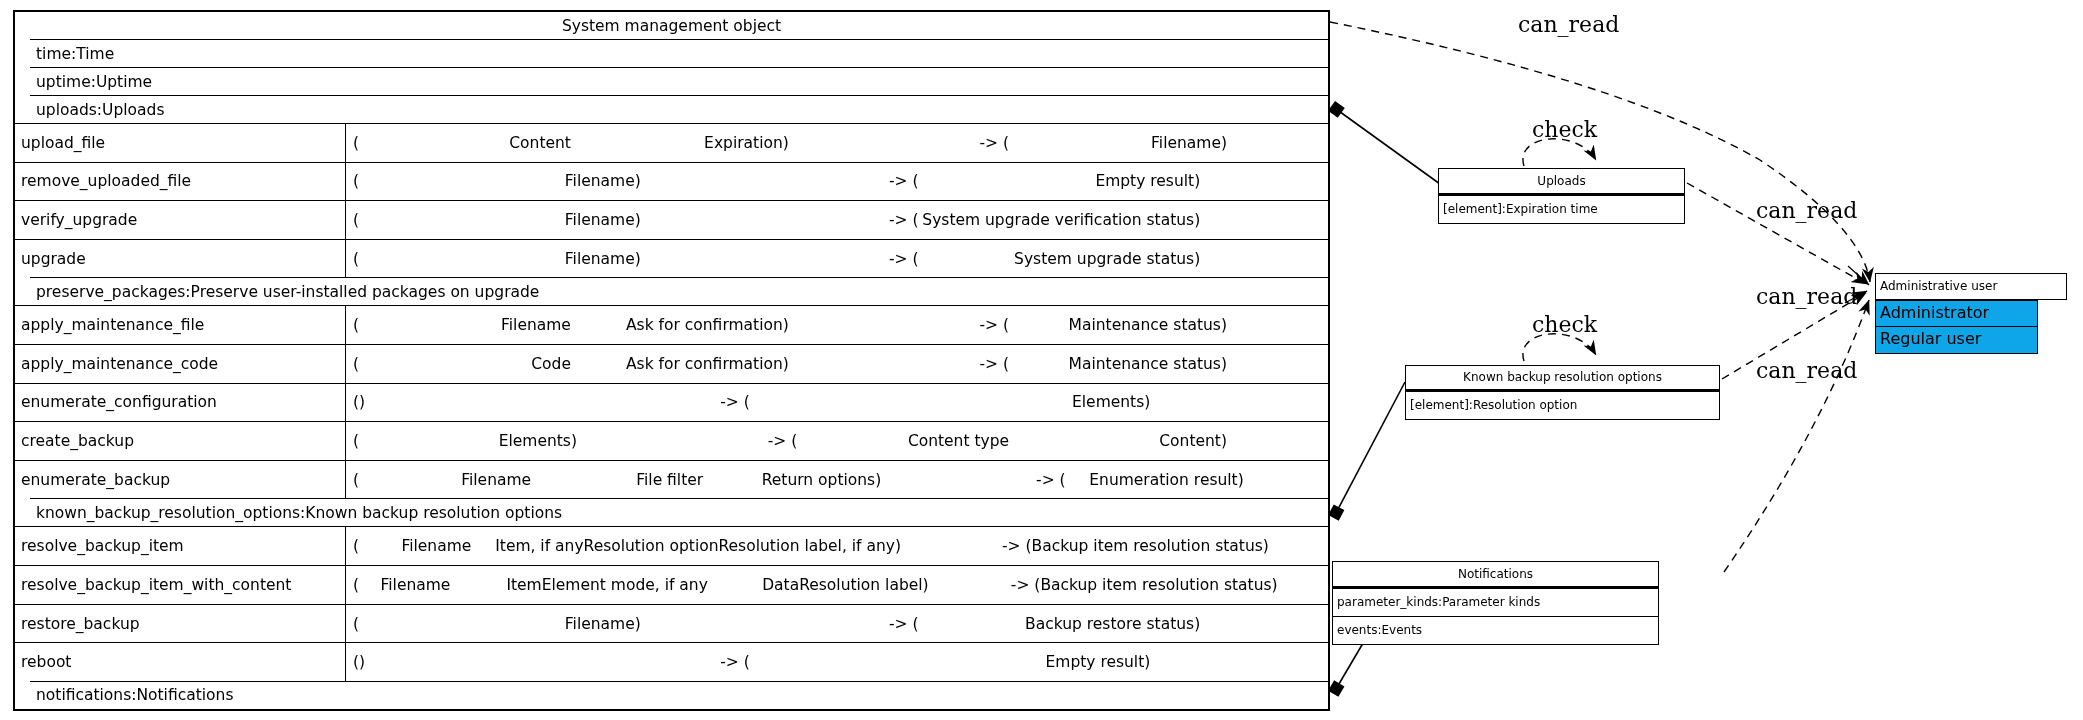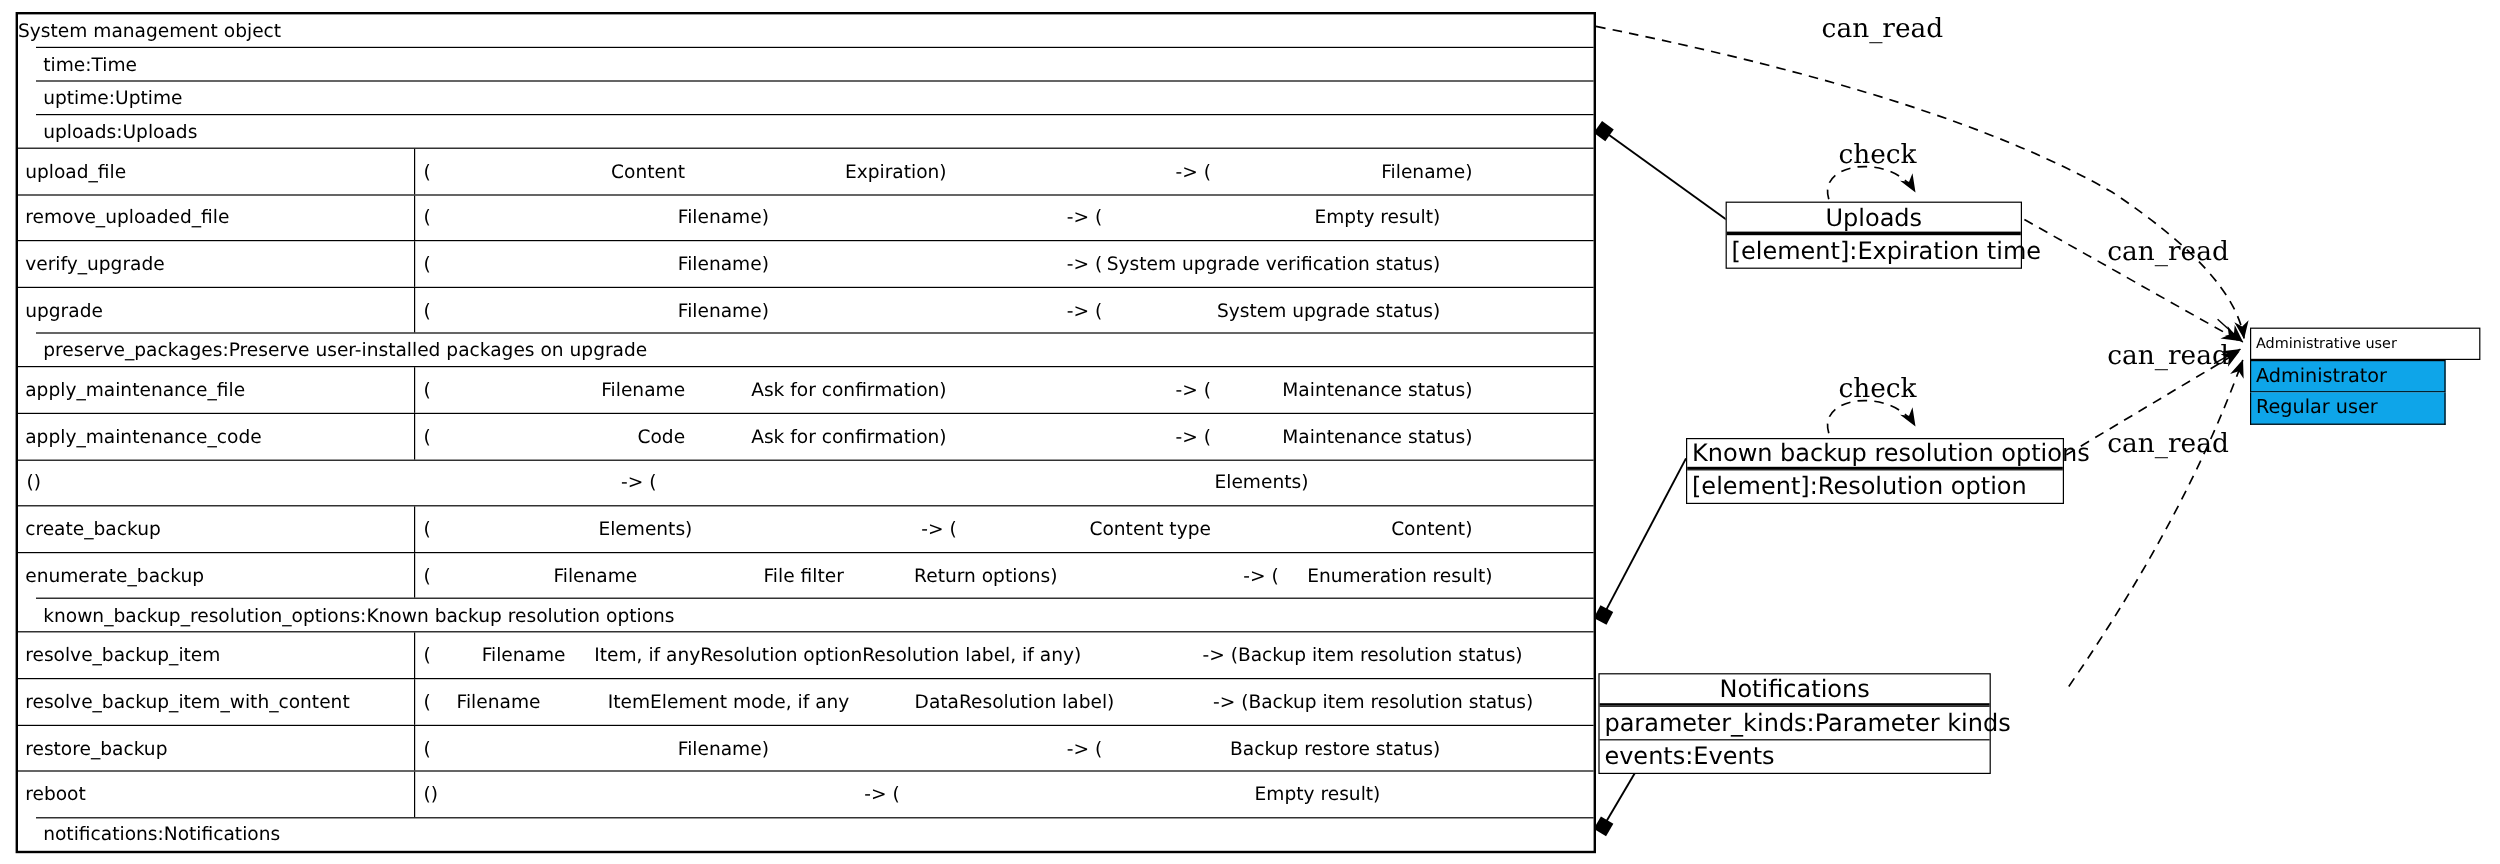--- a/index.html
+++ b/index.html
@@ -12,36 +12,36 @@
   * { box-sizing:border-box; }
 
   
   #main-table {
     position:absolute; left:13px; top:10px; width:1317px; height:701px;
     border:2px solid #000; background:#fff;
     display:flex; flex-direction:column;
     font-size:15.5px;
   }
   .t-row { display:flex; align-items:center; border-top:1.5px solid #000; min-height:0; }
-  .t-title { flex:28 0 0; border-top:none; }
+  .t-title { flex:28 0 0; justify-content:center; border-top:none; }
   .t-attr { flex:28 0 0; padding-left:6px;margin-left:15px; }
   .t-method { flex:39 0 0; padding:0; }
   .t-attr span, .t-title span, .m-name span { white-space:nowrap; }
   .m-name {
     flex:0 0 331px; align-self:stretch; display:flex; align-items:center;
     padding-left:6px; border-right:1.5px solid #000;text-align:right;
   }
   .m-sig { flex:1 1 0; display:flex; align-items:center; padding:0 12px 0 7px; min-width:0; }
   .tok { flex:1 1 0; text-align:right; white-space:nowrap; min-width:max-content; }
   .tok-p { flex:0 0 auto; white-space:pre; }
   .tok-gap { flex:0.9 1 0; }
   .tok-tail { flex:0.42 1 0; }
 
   
-  .node { position:absolute; background:#fff; border:1.5px solid #000; font-size:20px; }
+  .node { position:absolute; background:#fff; border:1.5px solid #000; font-size:12px; }
   .node-title { text-align:center; border-bottom:2px solid #000; height:26px; line-height:24px; padding:0 4px; white-space:nowrap; }
   .node-row { height:28px; line-height:26px; padding:0 4px; border-top:1px solid #000; white-space:nowrap; }
   .node-row:first-of-type { border-top:none; }
 
   #node-uploads { left:1438px; top:168px; width:247px; }
   #node-kbro { left:1405px; top:365px; width:315px; }
   #node-kbro .node-title { height:25px; line-height:23px; }
   #node-notifications { left:1332px; top:561px; width:327px; }
 
   #admin-title {
@@ -203,20 +203,23 @@
         <span class="tok">Ask for confirmation</span>
         <span class="tok-p">)</span>
         <span class="tok-gap"></span>
         <span class="tok-p">-&gt; (</span>
         <span class="tok">Maintenance status</span>
         <span class="tok-p">)</span>
         <span class="tok-tail"></span>
       </div>
     </div>
     <div class="t-row t-method">
+      <div class="m-name">
+        <span>enumerate_configuration</span>
+      </div>
       <div class="m-sig">
         <span class="tok-p">()</span>
         <span class="tok-gap"></span>
         <span class="tok-p">-&gt; (</span>
         <span class="tok">Elements</span>
         <span class="tok-p">)</span>
         <span class="tok-tail"></span>
       </div>
     </div>
     <div class="t-row t-method">

